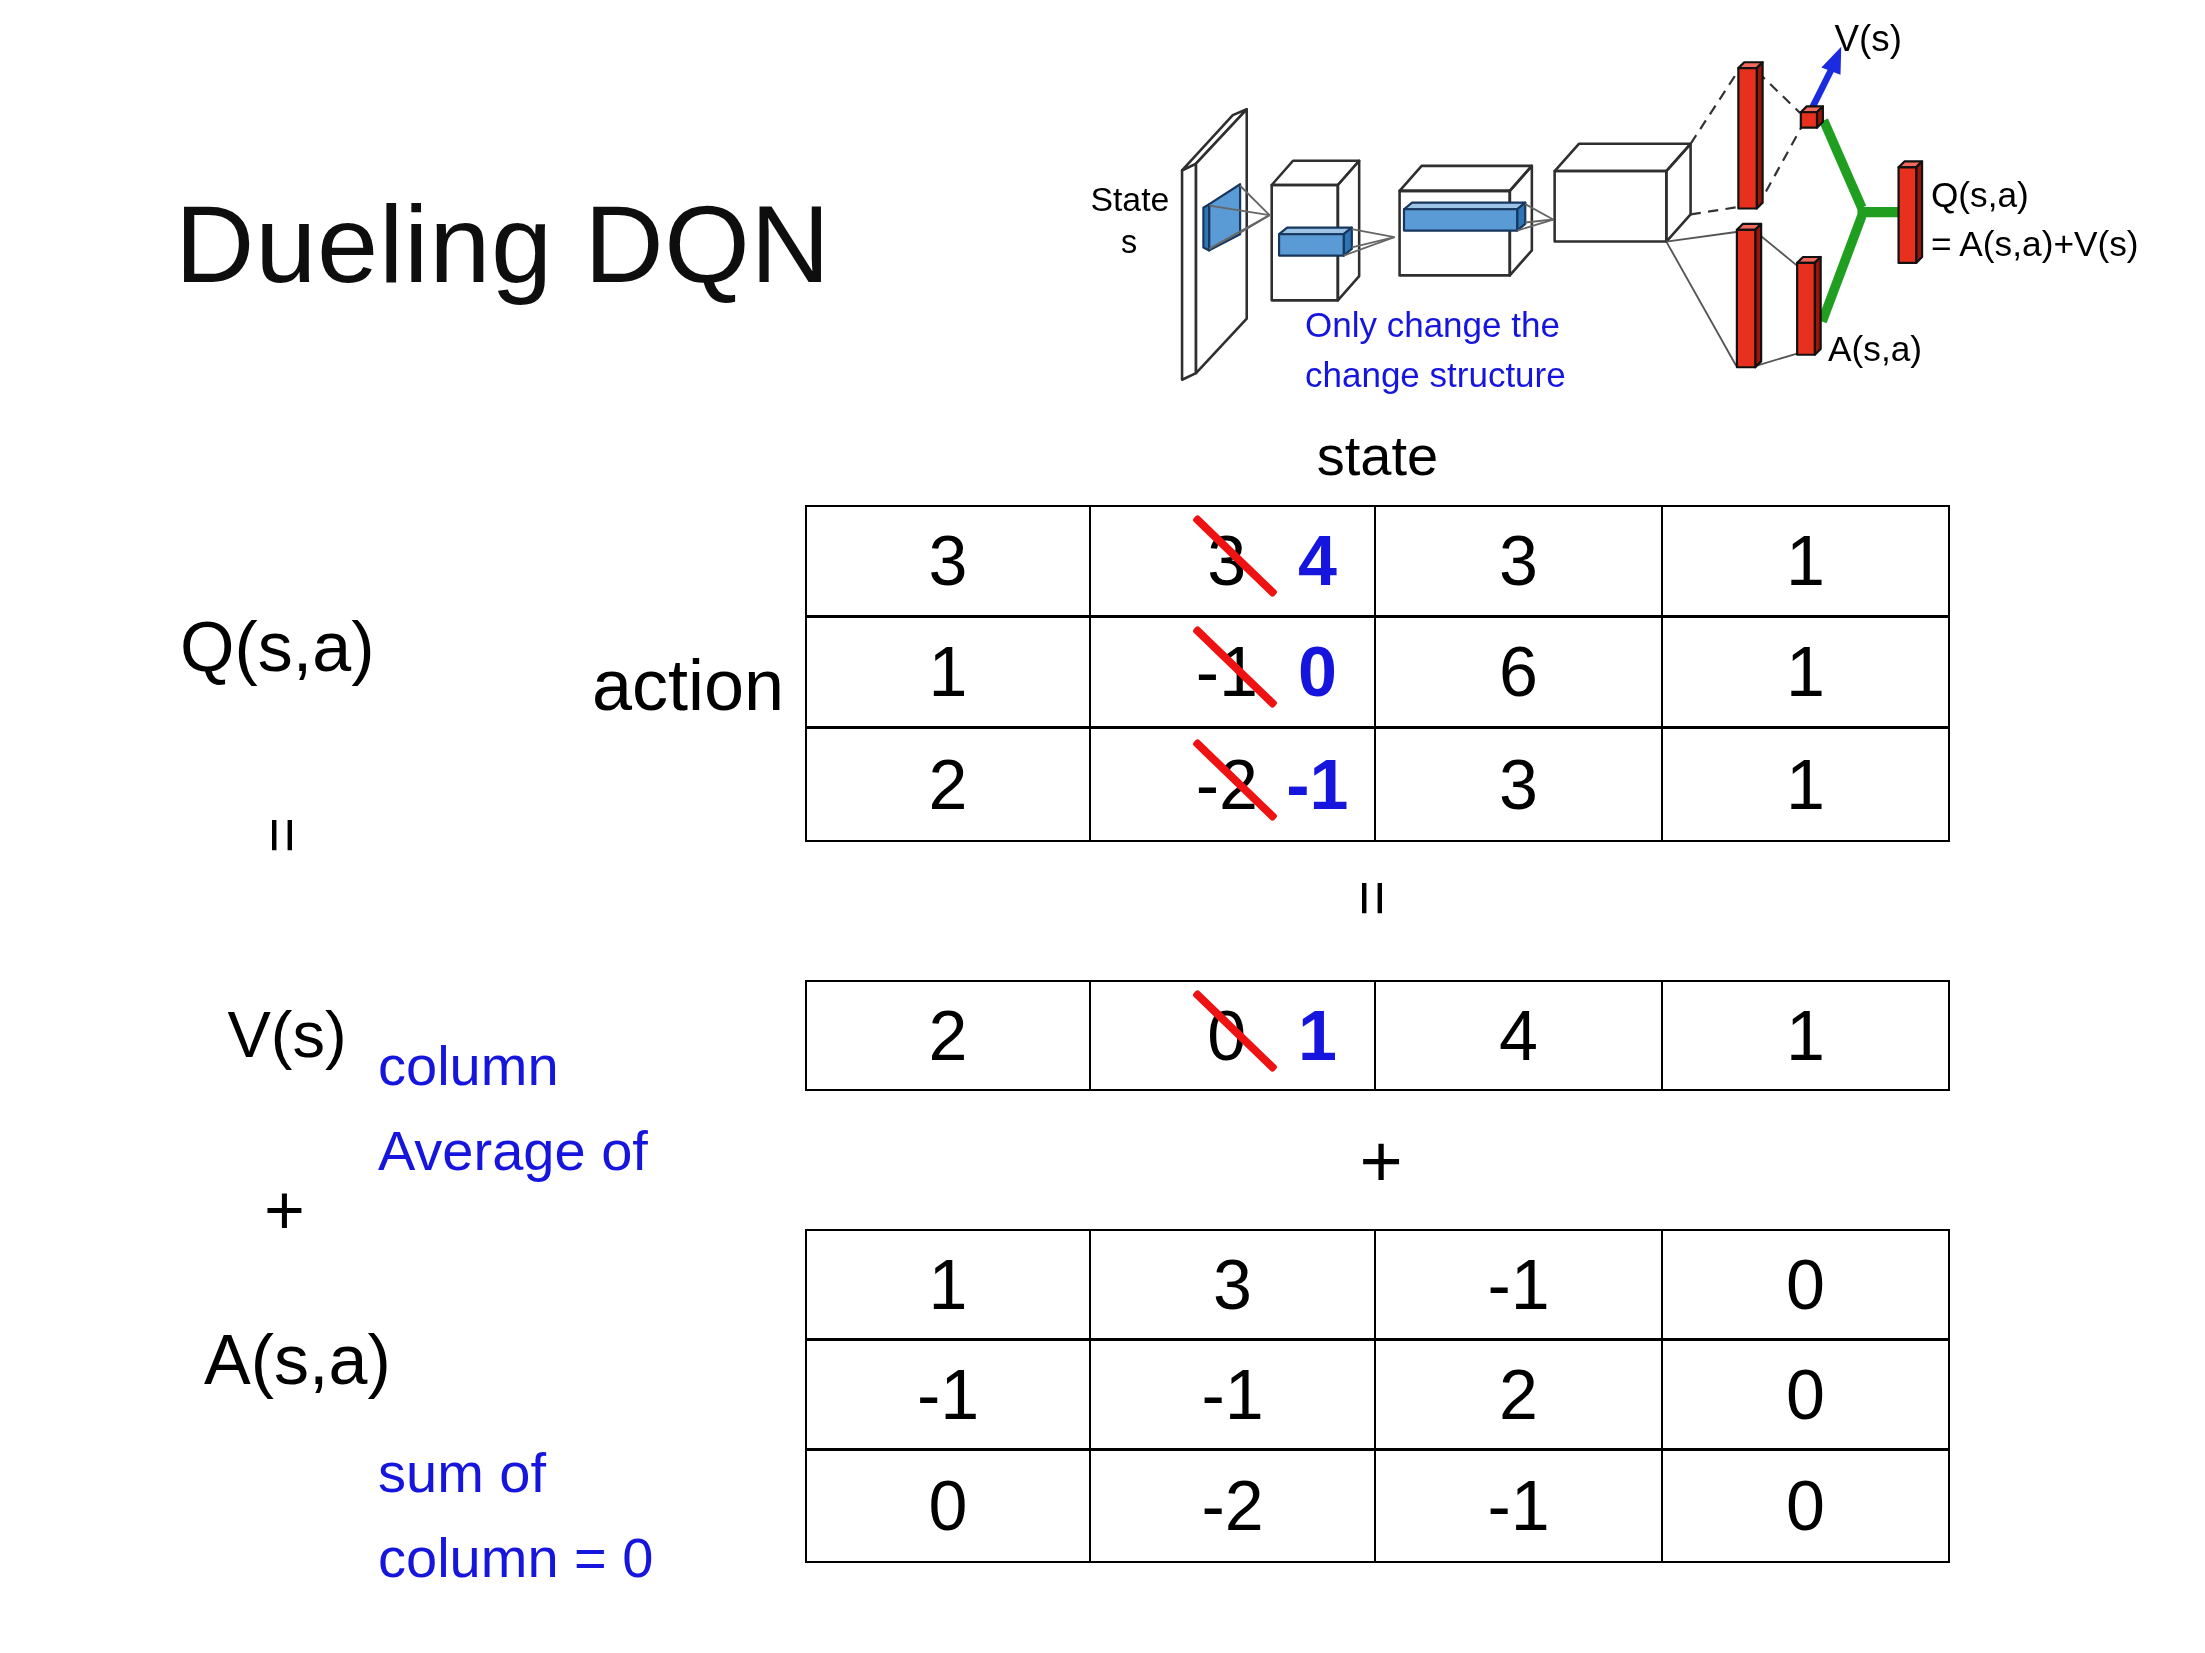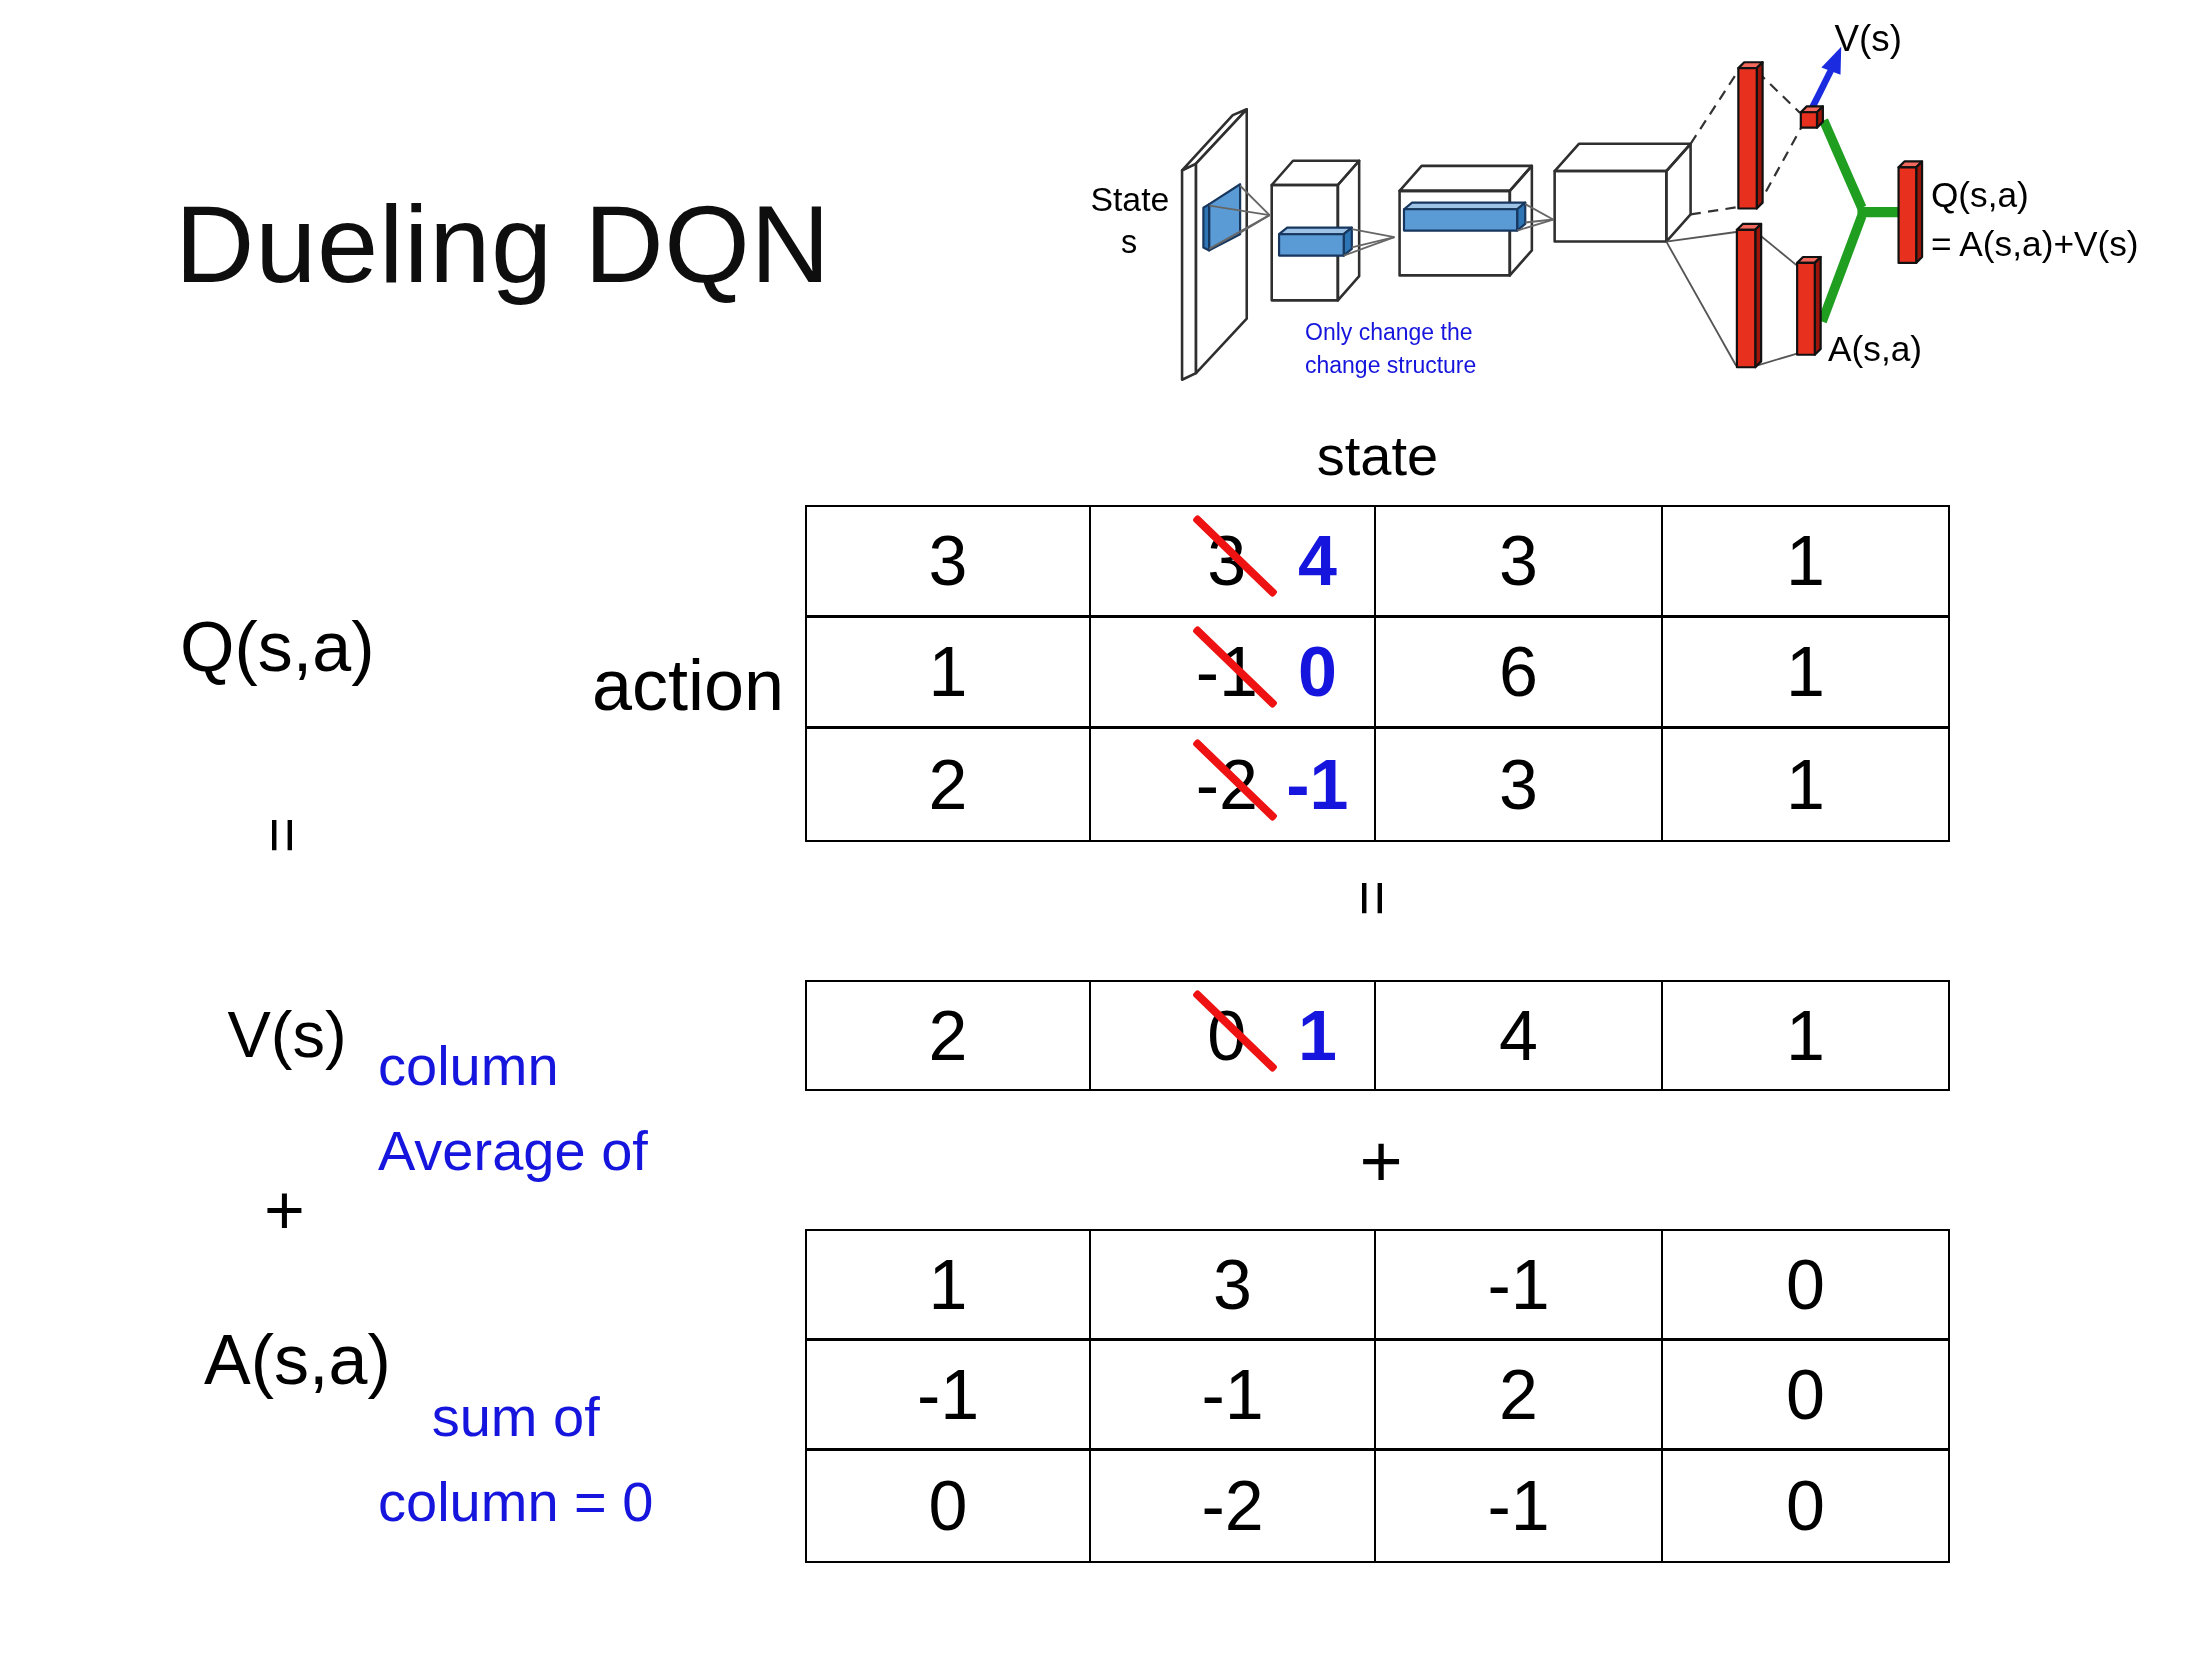--- a/index.html
+++ b/index.html
@@ -11,21 +11,21 @@
   
   .lbl{color:#000;white-space:nowrap;}
   .lbl-q    {left:180px;top:607px;width:191px;text-align:center;font-size:70px;}
   .lbl-eq1  {left:243px;top:800px;width:81px;height:70px;font-size:62px;
              display:flex;align-items:center;justify-content:center;transform:rotate(90deg);}
   .lbl-v    {left:221px;top:997px;width:132px;text-align:center;font-size:65px;}
   .lbl-plus1{left:246px;top:1170px;width:77px;text-align:center;font-size:70px;}
   .lbl-a    {left:204px;top:1320px;width:171px;text-align:center;font-size:70px;}
   .blue-note{color:#1515dd;font-size:56px;line-height:1.52;}
   .note-avg {left:378px;top:1023px;}
-  .note-sum {left:378px;top:1374px;text-align:center;}
+  .note-sum {left:378px;top:1430px;}
   .lbl-action{left:592px;top:644px;font-size:72px;}
   .lbl-state {left:805px;top:423px;width:1145px;text-align:center;font-size:56px;}
   .lbl-eq2  {left:1337px;top:863px;width:74px;height:70px;font-size:62px;
              display:flex;align-items:center;justify-content:center;transform:rotate(90deg);}
   .lbl-plus2{left:1344px;top:1119px;width:74px;text-align:center;font-size:74px;}
   
   .tbl{position:absolute;left:805px;width:1145px;border:2.9px solid #000;
        box-sizing:border-box;display:grid;grid-template-columns:284px 285px 287px auto;
        background:#fff;}
   .tbl-q{top:505px;height:337px;grid-template-rows:1fr 1fr 1fr;}
@@ -37,21 +37,21 @@
   .cell.last-col{border-right:none;}
   .cell.last-row{border-bottom:none;}
   .old{position:absolute;left:48%;top:50%;transform:translate(-50%,-50%);}
   .new{position:absolute;left:80%;top:50%;transform:translate(-50%,-50%);
        color:#1515dd;font-weight:bold;}
   .slash{position:absolute;left:50%;top:50%;width:112px;height:8px;
          margin-left:-54px;margin-top:-8.8px;background:#ee1212;border-radius:2.9px;
          transform:rotate(44deg);}
   
   .diagram{left:1088px;top:14.7px;width:1117px;height:412px;}
-  .dg-note{left:1305px;top:316px;font-size:23px;line-height:1.42;color:#1515dd;}
+  .dg-note{left:1305px;top:300px;font-size:35px;line-height:1.42;color:#1515dd;}
   svg text{font-family:"Liberation Sans","DejaVu Sans",sans-serif;fill:#000;}
 </style>
 </head>
 <body>
 
 <div class="abs title">Dueling DQN</div>
 
 <svg class="abs diagram" viewBox="1480 20 1520 560" xmlns="http://www.w3.org/2000/svg">
 
   <g stroke="#2f2f2f" stroke-width="3.5" fill="#fff" stroke-linejoin="round">

